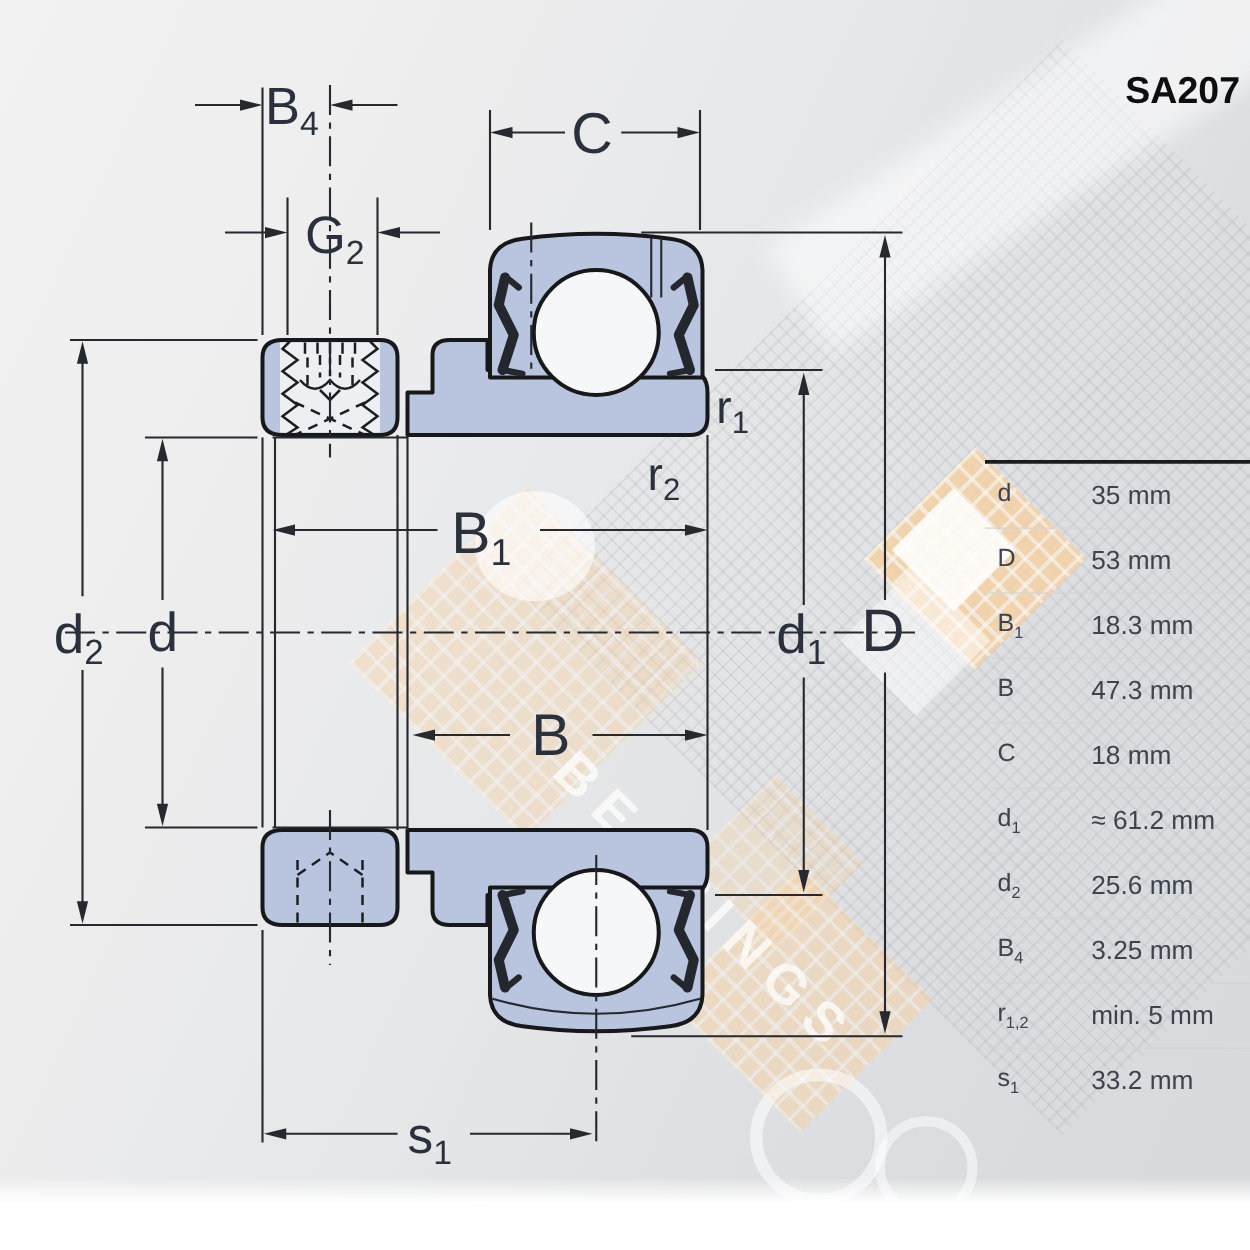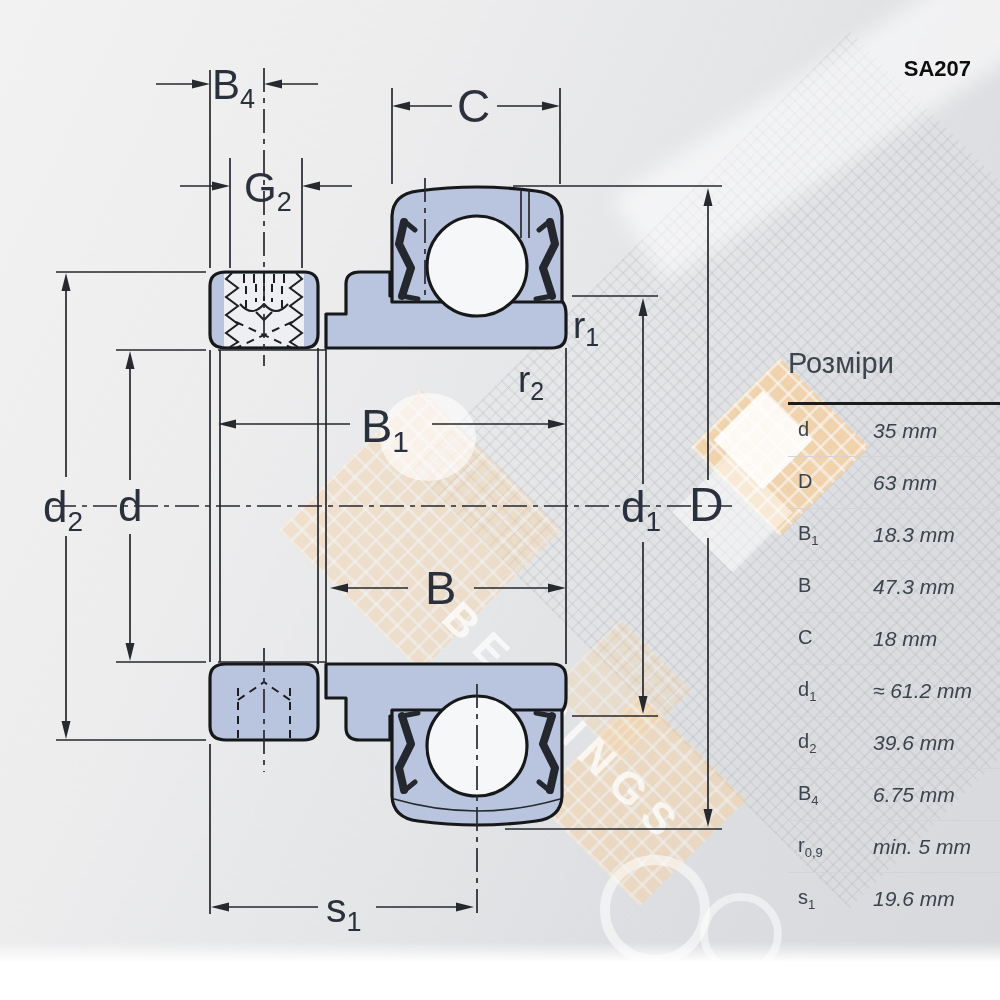--- a/index.html
+++ b/index.html
@@ -43,28 +43,28 @@
   .thin{stroke:#26292e;stroke-width:1.7;fill:none;}
   .dashdot{stroke-dasharray:24 6 5 6;}
   .dashed2{stroke-dasharray:8 6;}
   .detail{stroke:#1c1e22;stroke-width:2;fill:none;}
   .seal{stroke:#24282e;stroke-width:8;fill:none;stroke-linecap:round;stroke-linejoin:round;}
   .sealthin{stroke:#24282e;stroke-width:5;fill:none;stroke-linecap:round;}
   .ah{fill:#26292e;stroke:none;}
   .dimtext{fill:#2b313c;}
 
   
-  .code{position:absolute;top:56px;right:29px;z-index:3;font-size:22px;font-weight:bold;color:#0e0e0f;}
+  .code{position:absolute;top:56px;right:8px;z-index:3;font-size:30px;font-weight:bold;color:#0e0e0f;}
   .tbl{position:absolute;left:788px;top:346px;width:212px;z-index:3;color:#3c434c;}
   .tbl-title{font-size:29px;line-height:34px;color:#3e444d;}
   .tbl-rule{margin-top:22px;height:3px;background:#1c1c1c;}
   .trow{display:flex;align-items:center;height:51px;}
   .trow + .trow{border-top:1px solid #d2d4d6;}
   .tlab{width:75px;padding-left:10px;font-size:20px;flex:none;}
-  .tval{font-size:21px;font-style:italic;}
+  .tval{font-size:21px;}
   sub{font-size:13px;}
 </style>
 </head>
 <body>
 
 <div class="stage">
 
   <div class="wm wm-hatch"></div>
   <div class="wm diamond peach peach1"></div>
   <div class="wm diamond peach peach2"></div>
@@ -205,60 +205,59 @@
       <text x="621" y="522" font-size="44"><tspan>d</tspan><tspan font-size="28" dy="9">1</tspan></text>
       <text x="689" y="521" font-size="48">D</text>
       <text x="425" y="604" font-size="47">B</text>
       <text x="326" y="922" font-size="41"><tspan>s</tspan><tspan font-size="27" dy="9">1</tspan></text>
     </g>
   </svg>
 
   <div class="code">SA207</div>
 
   <div class="tbl">
-    <div class="tbl-title">Розміри</div>
     <div class="tbl-rule"></div>
     <div>
       <div class="trow">
           <span class="tlab"><span>d</span><sub></sub></span>
           <span class="tval">35 mm</span>
         </div>
       <div class="trow">
           <span class="tlab"><span>D</span><sub></sub></span>
-          <span class="tval">63 mm</span>
+          <span class="tval">53 mm</span>
         </div>
       <div class="trow">
           <span class="tlab"><span>B</span><sub>1</sub></span>
           <span class="tval">18.3 mm</span>
         </div>
       <div class="trow">
           <span class="tlab"><span>B</span><sub></sub></span>
           <span class="tval">47.3 mm</span>
         </div>
       <div class="trow">
           <span class="tlab"><span>C</span><sub></sub></span>
           <span class="tval">18 mm</span>
         </div>
       <div class="trow">
           <span class="tlab"><span>d</span><sub>1</sub></span>
           <span class="tval">≈ 61.2 mm</span>
         </div>
       <div class="trow">
           <span class="tlab"><span>d</span><sub>2</sub></span>
-          <span class="tval">39.6 mm</span>
+          <span class="tval">25.6 mm</span>
         </div>
       <div class="trow">
           <span class="tlab"><span>B</span><sub>4</sub></span>
-          <span class="tval">6.75 mm</span>
-        </div>
-      <div class="trow">
-          <span class="tlab"><span>r</span><sub>0,9</sub></span>
+          <span class="tval">3.25 mm</span>
+        </div>
+      <div class="trow">
+          <span class="tlab"><span>r</span><sub>1,2</sub></span>
           <span class="tval">min. 5 mm</span>
         </div>
       <div class="trow">
           <span class="tlab"><span>s</span><sub>1</sub></span>
-          <span class="tval">19.6 mm</span>
+          <span class="tval">33.2 mm</span>
         </div>
     </div>
   </div>
 
   <div class="wm bottom-strip"></div>
 </div>
 
 </body></html>

